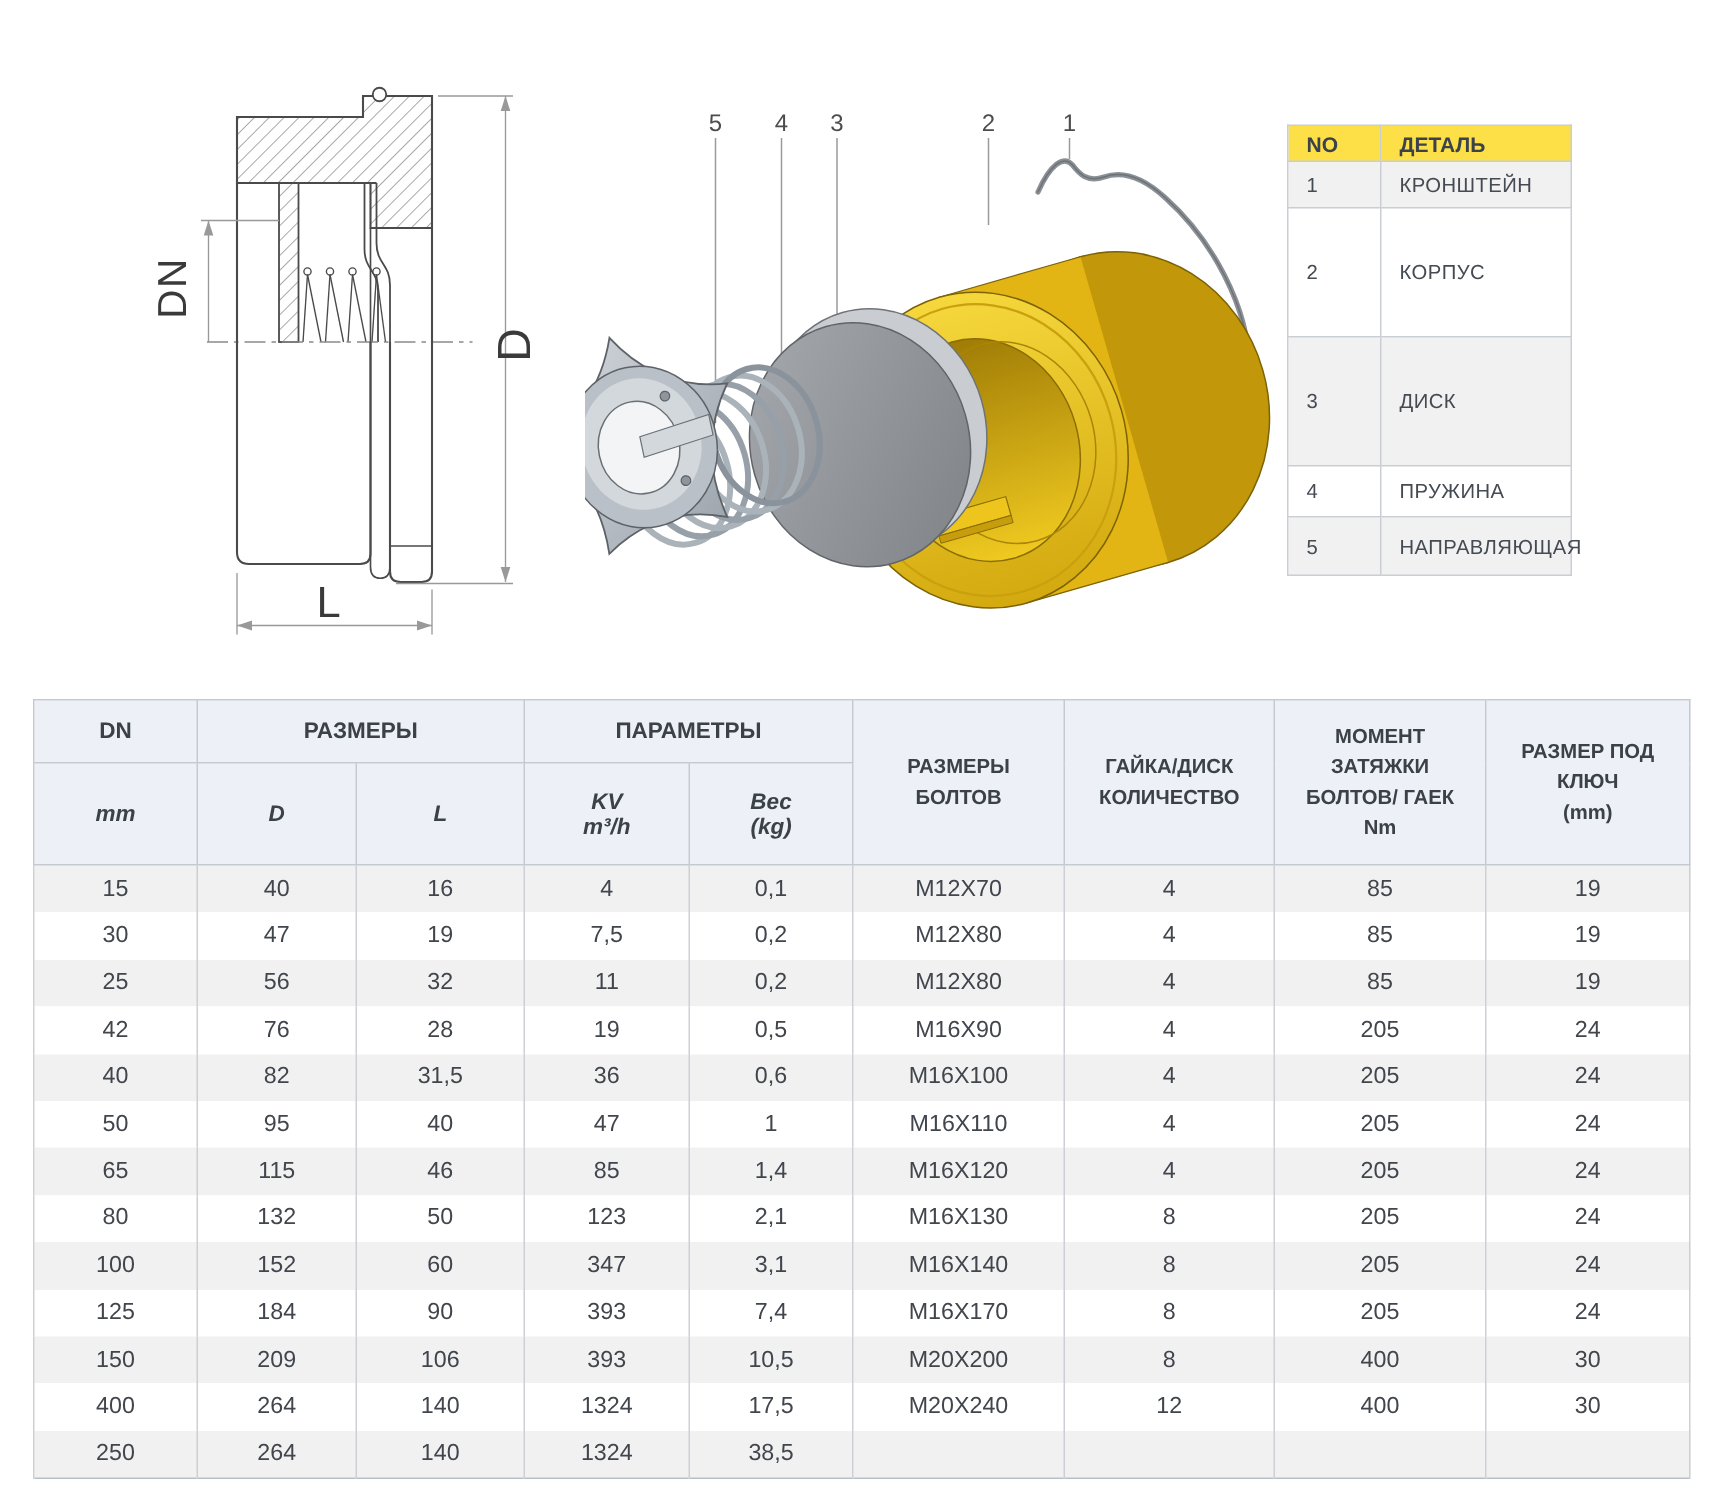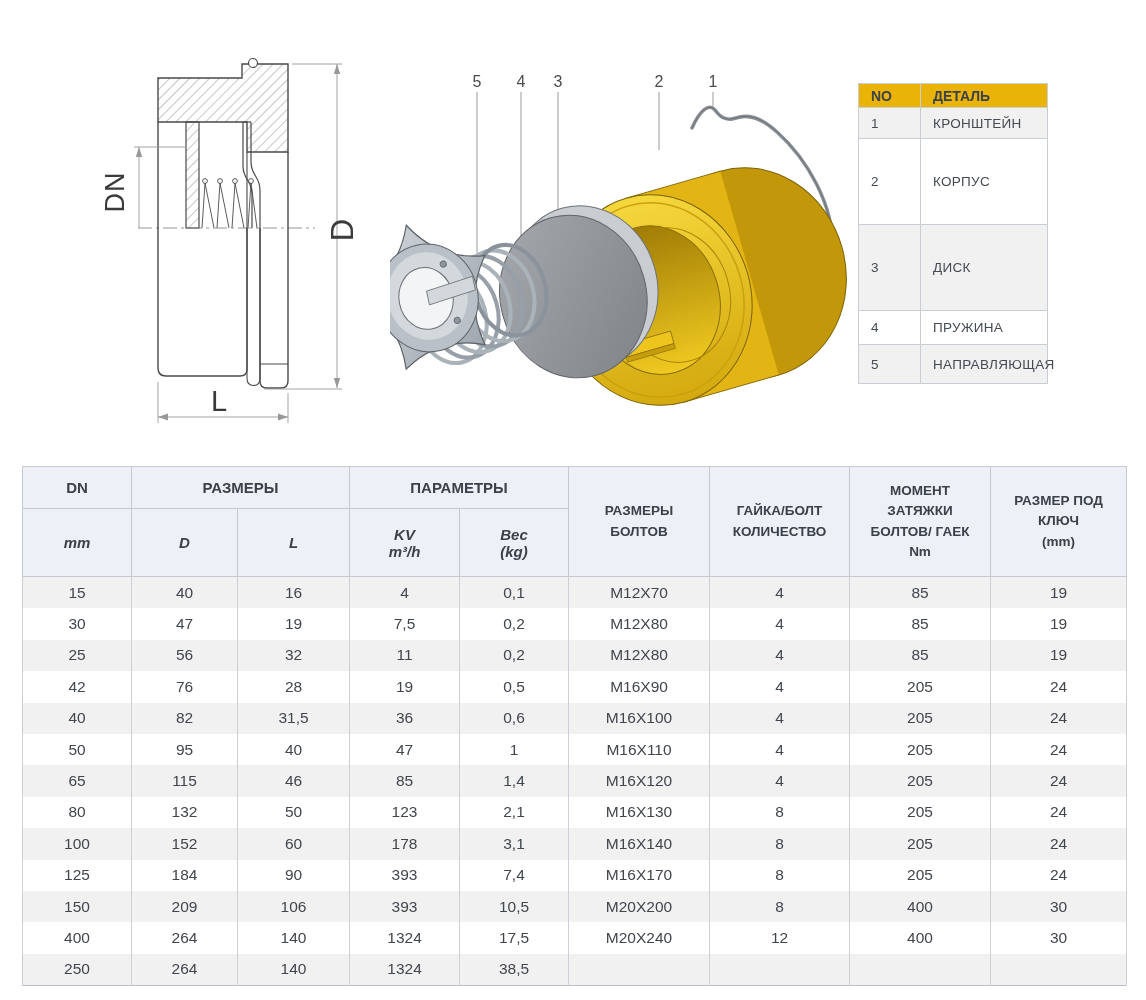--- a/index.html
+++ b/index.html
@@ -15,21 +15,21 @@
 
   
   .parts {
     position:absolute; left:858px; top:83px; width:190px;
     border-collapse:collapse; table-layout:fixed;
   }
   .parts th, .parts td {
     border:1px solid #c9ced4; text-align:left; padding:0 0 0 12px;
     color:#454b53; vertical-align:middle;
   }
-  .parts th { background:#eab308; font-size:14px; font-weight:bold; height:23px; color:#3c424b; }
+  .parts th { background:#fde047; font-size:14px; font-weight:bold; height:23px; color:#3c424b; }
   .parts td { font-size:13.5px; letter-spacing:.3px; }
   .parts .col-no { width:49px; }
   .parts tr.rh1 td { height:30px; background:#f1f1f2; }
   .parts tr.rh2 td { height:85px; background:#ffffff; }
   .parts tr.rh3 td { height:85px; background:#f1f1f2; }
   .parts tr.rh4 td { height:33px; background:#ffffff; }
   .parts tr.rh5 td { height:38px; background:#f1f1f2; }
 
   
   .spec {
@@ -254,21 +254,21 @@
       <col style="width:141px">
       <col style="width:136px">
   </colgroup>
   <thead>
     <tr class="grp">
       <th>DN</th>
       <th colspan="2">РАЗМЕРЫ</th>
       <th colspan="2">ПАРАМЕТРЫ</th>
       <th rowspan="2" class="wraphead">РАЗМЕРЫ
 БОЛТОВ</th>
-      <th rowspan="2" class="wraphead">ГАЙКА/БОЛТ
+      <th rowspan="2" class="wraphead">ГАЙКА/ДИСК
 КОЛИЧЕСТВО</th>
       <th rowspan="2" class="wraphead">МОМЕНТ
 ЗАТЯЖКИ
 БОЛТОВ/ ГАЕК
 Nm</th>
       <th rowspan="2" class="wraphead">РАЗМЕР ПОД
 КЛЮЧ
 (mm)</th>
     </tr>
     <tr class="sub">
@@ -367,21 +367,21 @@
         <td>2,1</td>
         <td>M16X130</td>
         <td>8</td>
         <td>205</td>
         <td>24</td>
       </tr>
       <tr>
         <td>100</td>
         <td>152</td>
         <td>60</td>
-        <td>178</td>
+        <td>347</td>
         <td>3,1</td>
         <td>M16X140</td>
         <td>8</td>
         <td>205</td>
         <td>24</td>
       </tr>
       <tr>
         <td>125</td>
         <td>184</td>
         <td>90</td>

